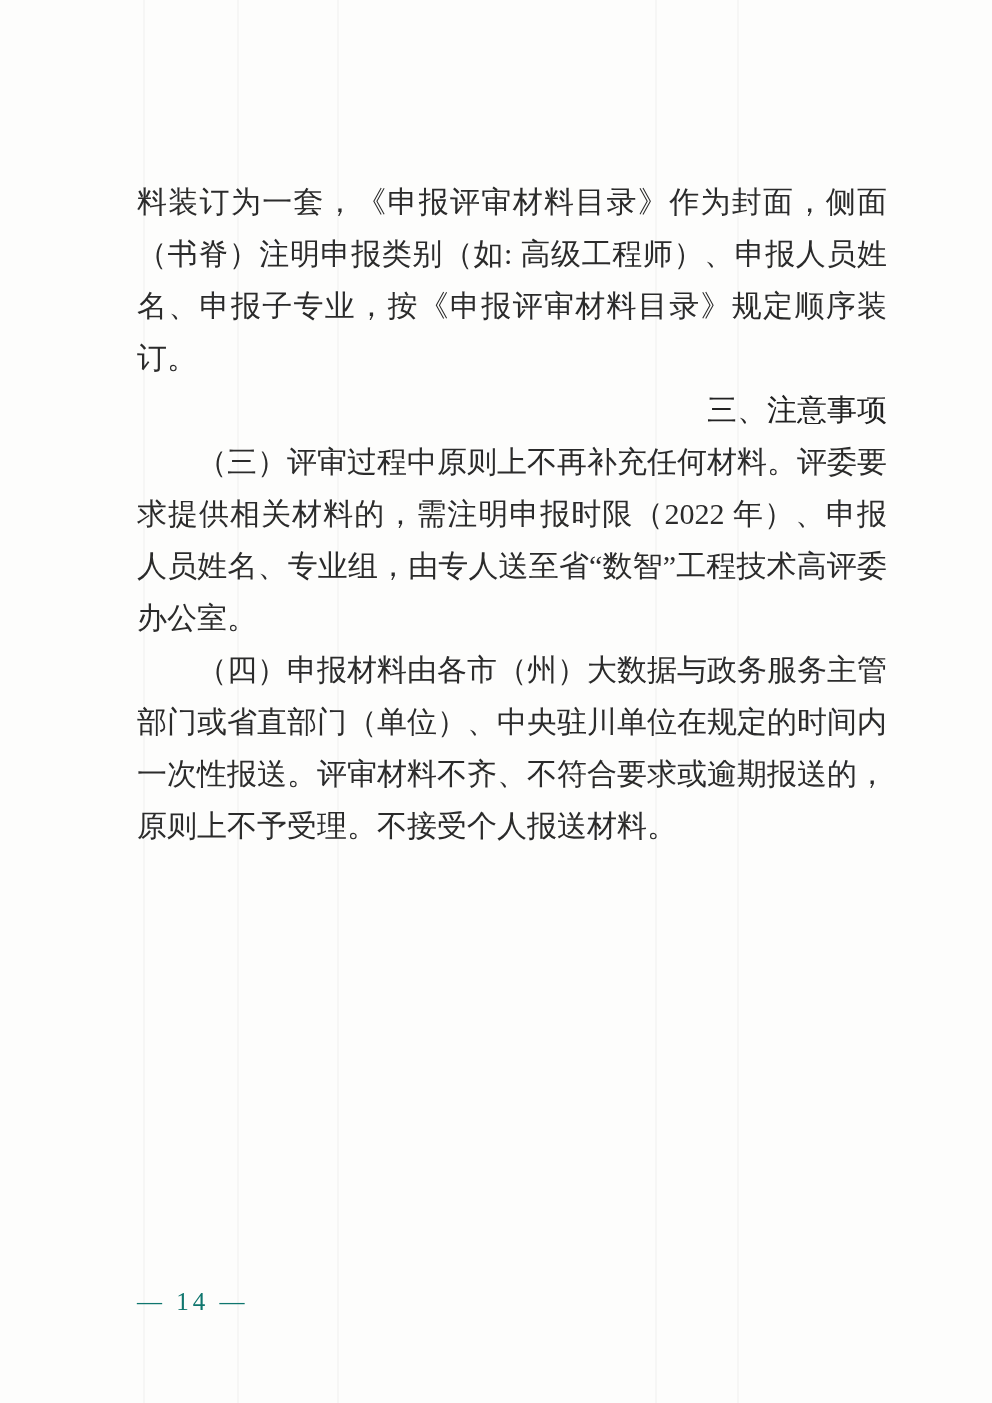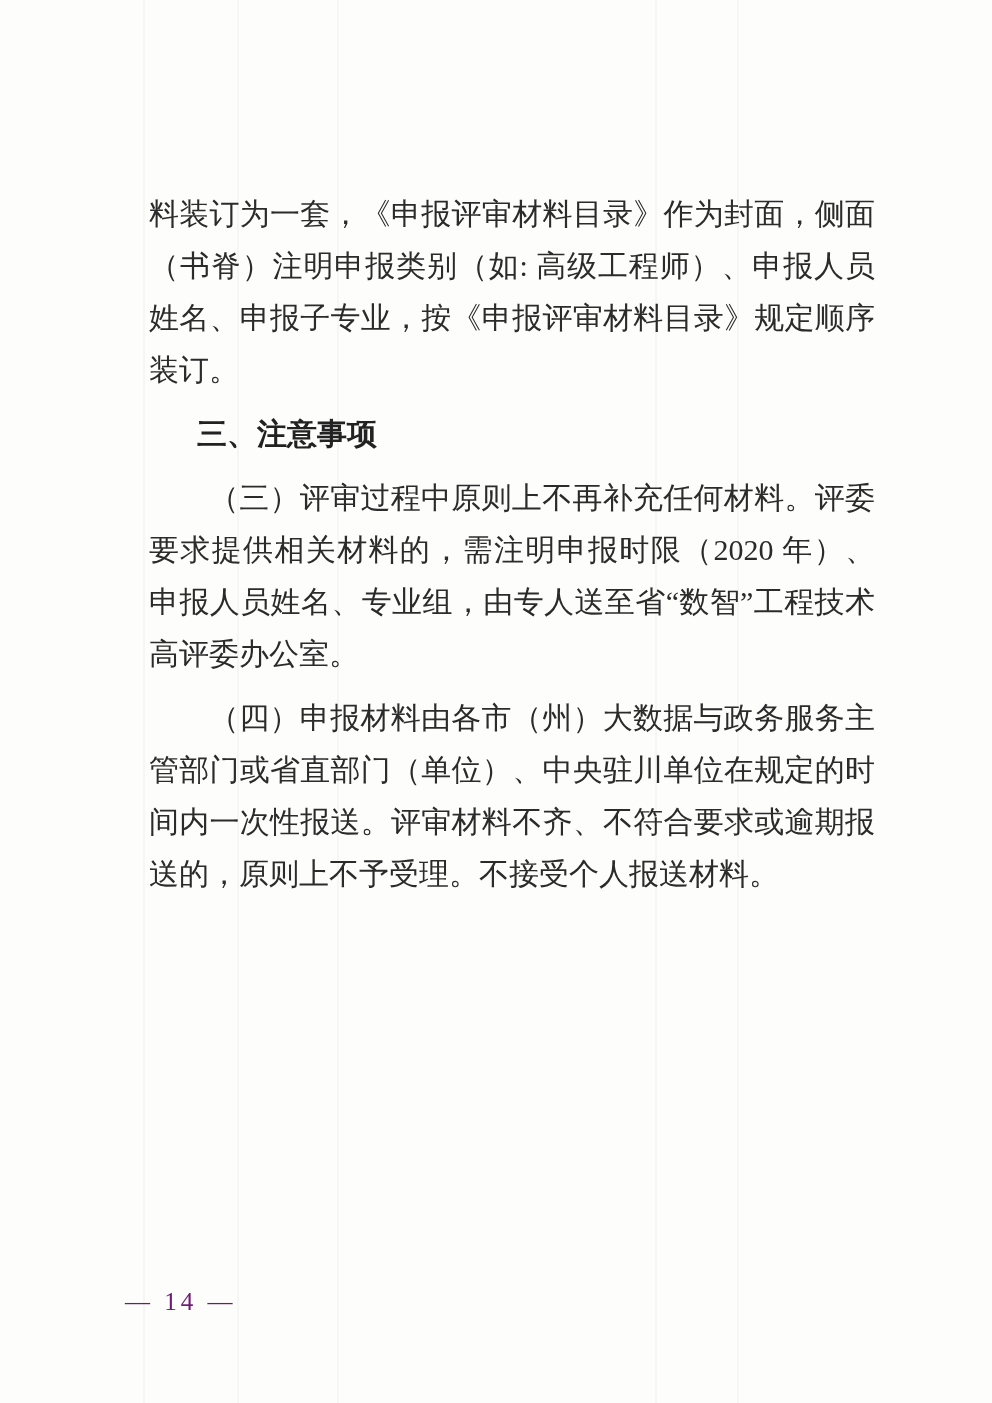--- a/index.html
+++ b/index.html
@@ -34,62 +34,62 @@
     top: 176px;
     width: 750px;
     font-family: "Liberation Serif", "DejaVu Serif", serif;
     font-size: 30px;
     line-height: 52px;
     color: #2b2b2b;
     text-align: justify;
     text-justify: inter-character;
   }
   .para {
-    margin: 12px;
+    margin: 0;
     text-indent: 2em;
   }
   .para.no-indent {
     text-indent: 0;
   }
   .heading {
     margin: 0;
     text-indent: 2em;
     font-family: "Liberation Sans", "DejaVu Sans", sans-serif;
-    font-weight: 700;
+    font-weight: 400;
     font-size: 30px;
     line-height: 52px;
     color: #222222;
-    text-align: left;
+    text-align: right;
   }
   .page-number {
     position: absolute;
-    left: 125px;
+    left: 137px;
     top: 1288px;
     font-family: "Liberation Serif", "DejaVu Serif", serif;
     font-size: 25px;
     letter-spacing: 4px;
-    color: #701a75;
+    color: #0f766e;
     white-space: nowrap;
   }
 </style>
 </head>
 <body>
 
 <div class="scan-streak streak-a"></div>
 <div class="scan-streak streak-b"></div>
 <div class="scan-streak streak-c"></div>
 <div class="scan-streak streak-d"></div>
 <div class="scan-streak streak-e"></div>
 
 <div class="content">
   <p class="para no-indent">料装订为一套，《申报评审材料目录》作为封面，侧面（书脊）注明申报类别（如: 高级工程师）、申报人员姓名、申报子专业，按《申报评审材料目录》规定顺序装订。</p>
 
 
   <h3 class="heading">三、注意事项</h3>
 
 
 
-  <p class="para">（三）评审过程中原则上不再补充任何材料。评委要求提供相关材料的，需注明申报时限（2020 年）、申报人员姓名、专业组，由专人送至省“数智”工程技术高评委办公室。</p>
+  <p class="para">（三）评审过程中原则上不再补充任何材料。评委要求提供相关材料的，需注明申报时限（2022 年）、申报人员姓名、专业组，由专人送至省“数智”工程技术高评委办公室。</p>
 
   <p class="para">（四）申报材料由各市（州）大数据与政务服务主管部门或省直部门（单位）、中央驻川单位在规定的时间内一次性报送。评审材料不齐、不符合要求或逾期报送的，原则上不予受理。不接受个人报送材料。</p>
 </div>
 
 <div class="page-number">— 14 —</div>
 
 </body></html>

